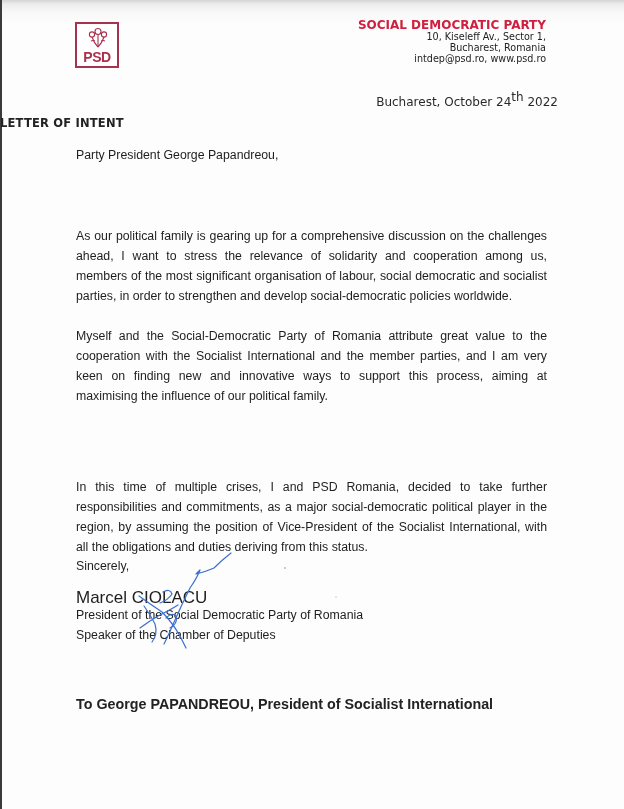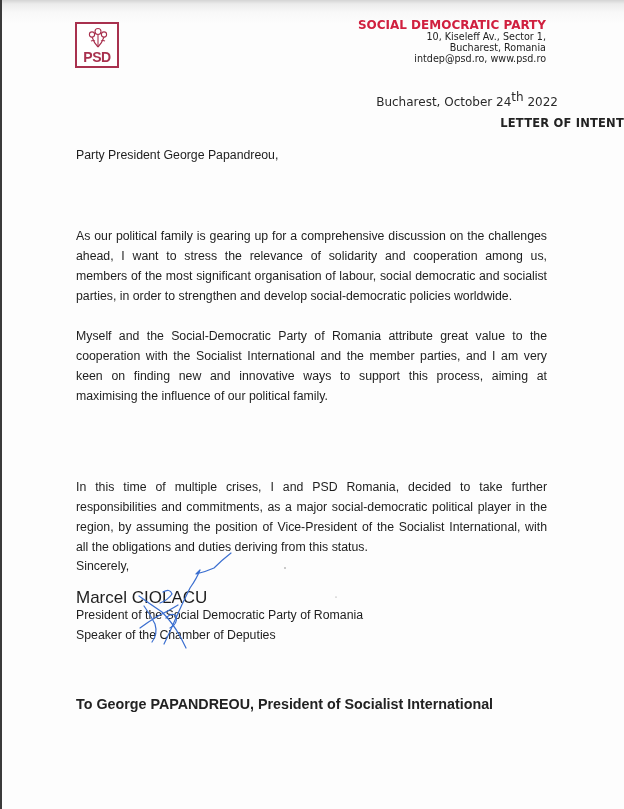--- a/index.html
+++ b/index.html
@@ -72,21 +72,21 @@
       color: #2a2a2a;
     }
     .date sup {
       font-size: 12px;
       vertical-align: 5px;
     }
     .title {
       position: absolute;
       left: 0; width: 624px;
       top: 116px;
-      text-align: right;
+      text-align: left;
       font-family: "DejaVu Sans", sans-serif;
       font-weight: bold;
       font-size: 11.5px;
       color: #222;
       letter-spacing: 0.2px;
     }
     .para {
       position: absolute;
       left: 76px;
       width: 471px;

